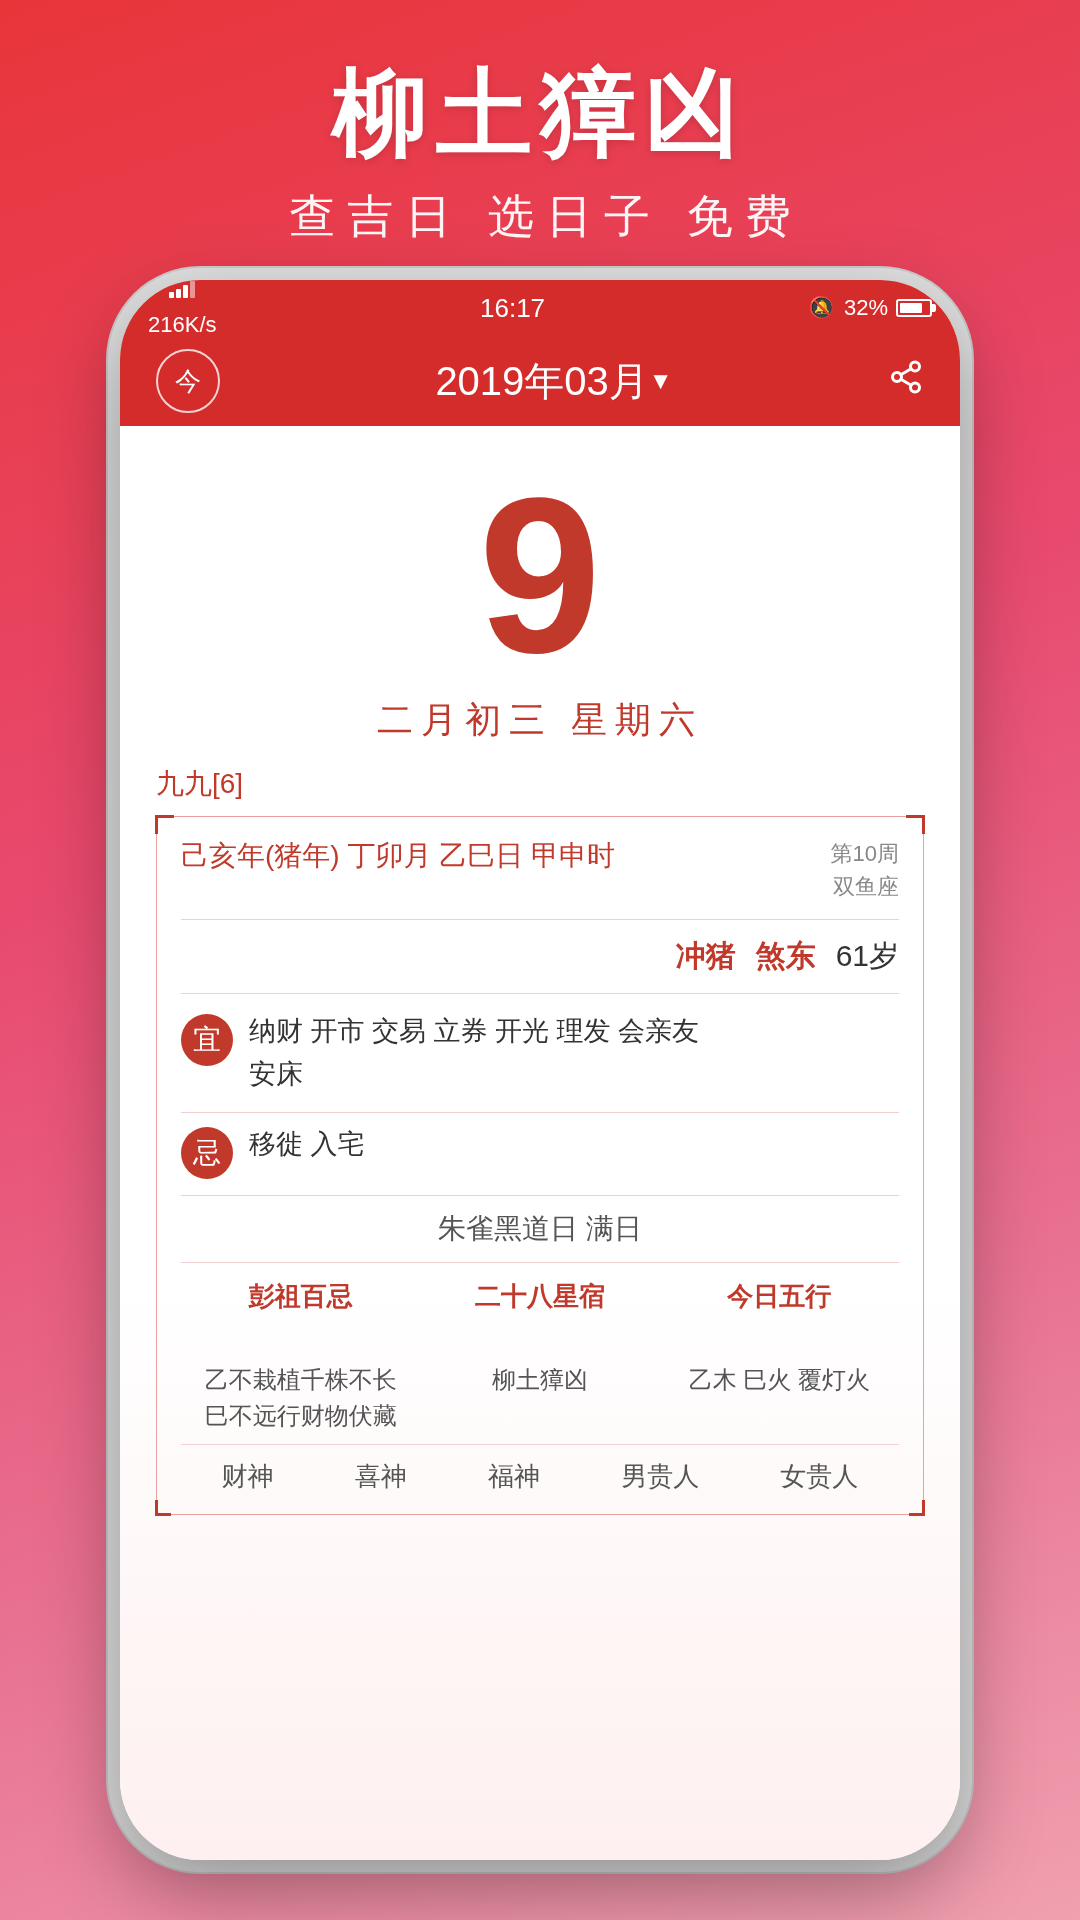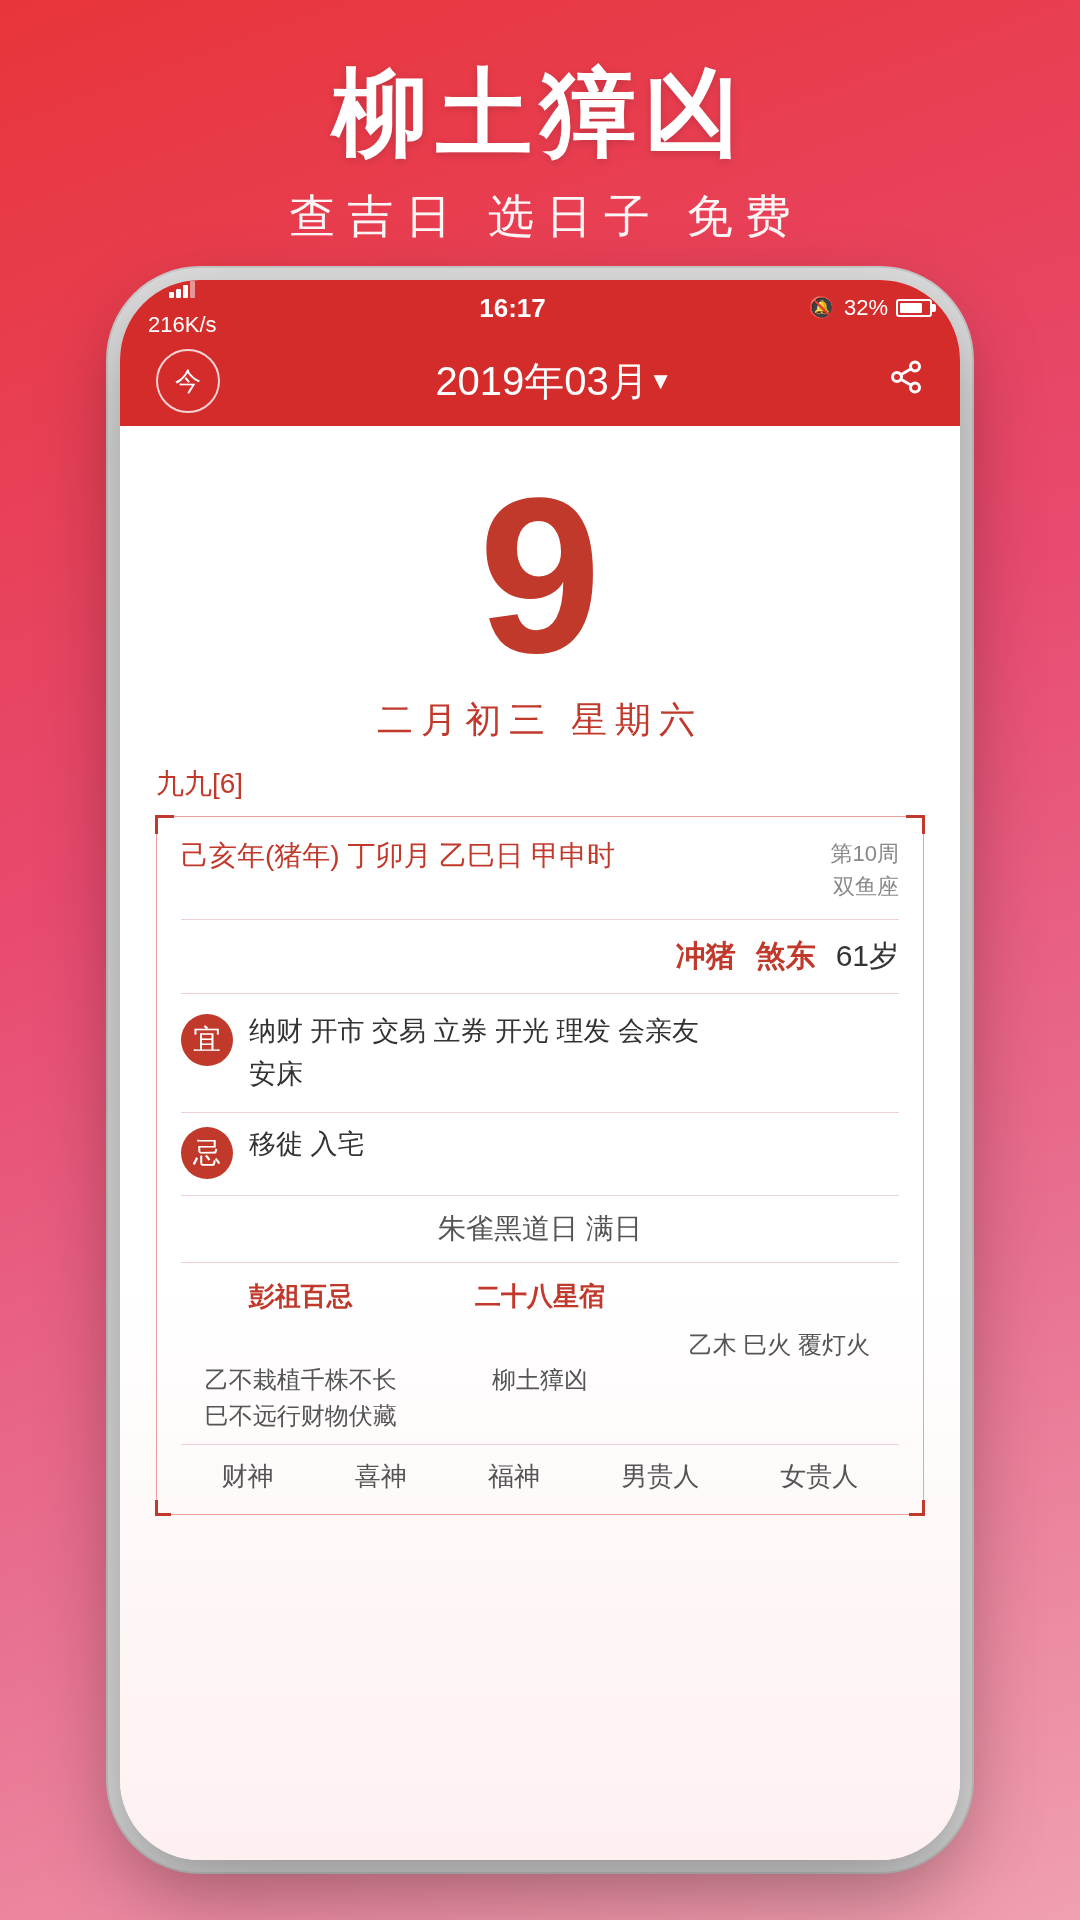--- a/index.html
+++ b/index.html
@@ -67,21 +67,21 @@
       align-items: center;
       gap: 14px;
       color: white;
       font-size: 22px;
       font-weight: 500;
       flex-direction: column;
     }
     .status-center {
       color: white;
       font-size: 26px;
-      font-weight: 700;
+      font-weight: 400;
     }
     .status-right {
       display: flex;
       align-items: center;
       gap: 8px;
       color: white;
       font-size: 22px;
     }
 
     
@@ -452,20 +452,21 @@
         <div class="card-row-6">
           <div class="info-col">
             <div class="info-col-title">彭祖百忌</div>
             <div class="info-col-content">乙不栽植千株不长<br>巳不远行财物伏藏</div>
           </div>
           <div class="info-col">
             <div class="info-col-title">二十八星宿</div>
             <div class="info-col-content">柳土獐凶</div>
           </div>
           <div class="info-col">
+            <div class="info-col-title">今日五行</div>
             <div class="info-col-content">乙木 巳火 覆灯火</div>
           </div>
         </div>
 
         <div class="card-row-7">
           <div class="god-item">财神</div>
           <div class="god-item">喜神</div>
           <div class="god-item">福神</div>
           <div class="god-item">男贵人</div>
           <div class="god-item">女贵人</div>

